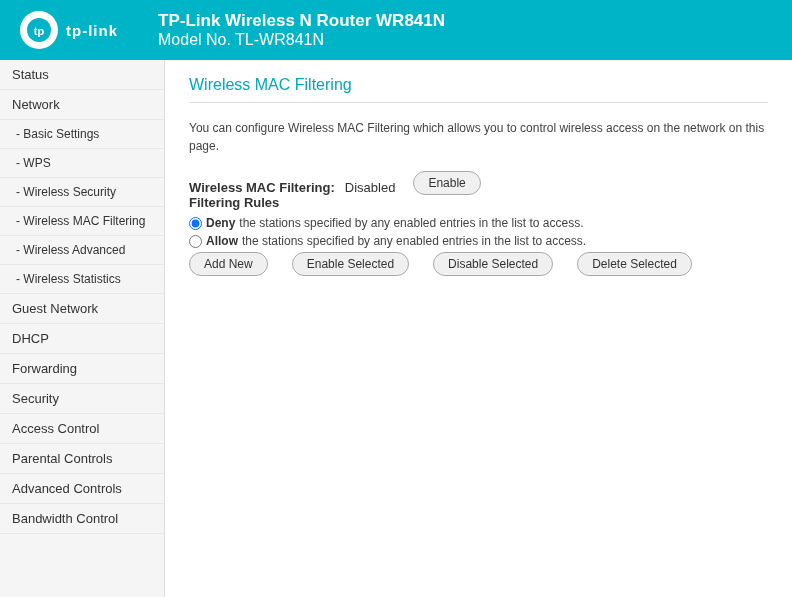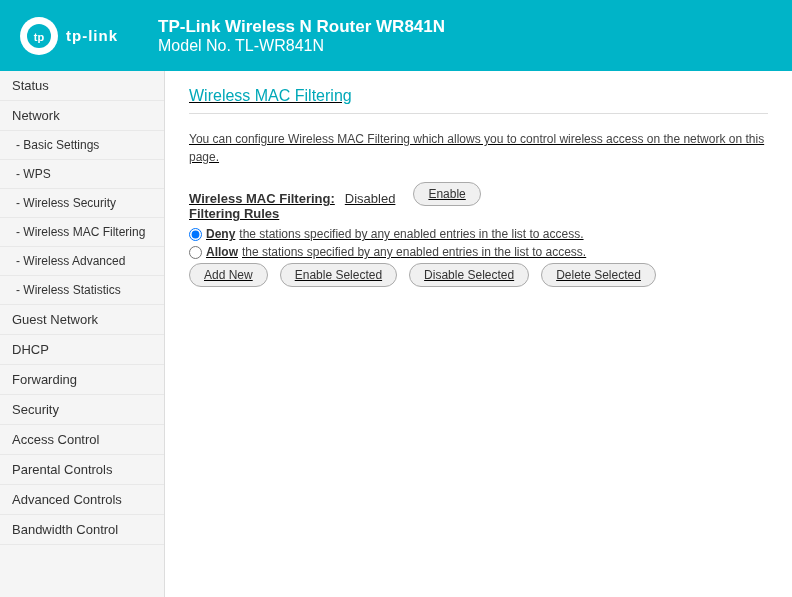--- a/index.html
+++ b/index.html
@@ -4,21 +4,21 @@
   <style>
     * { margin: 0; padding: 0; box-sizing: border-box; }
     body { font-family: Arial, sans-serif; font-size: 13px; display: flex; flex-direction: column; height: 597px; width: 792px; overflow: hidden; background: #fff; }
 
     
     .header {
       background: #00b4c8;
       display: flex;
       align-items: center;
       padding: 10px 20px;
-      height: 71px;
+      height: 60px;
       flex-shrink: 0;
     }
     .logo-area {
       display: flex;
       align-items: center;
       gap: 8px;
       margin-right: 40px;
     }
     .logo-icon {
       width: 38px;
@@ -61,21 +61,20 @@
     }
     .sidebar-item.active { background: #f0a500; color: #fff; font-weight: bold; }
     .sidebar-item.sub { padding-left: 16px; font-size: 12px; }
 
     
     .main {
       flex: 1;
       padding: 16px 24px;
       overflow-y: auto;
       background: #fff;
-      text-decoration: underline;
     }
 
     .page-title {
       font-size: 16px;
       color: #00a8b8;
       font-weight: normal;
       border-bottom: 1px solid #ddd;
       padding-bottom: 8px;
       margin-bottom: 16px;
     }
@@ -142,21 +141,21 @@
       text-align: center;
       font-weight: bold;
       color: #333;
     }
     .table-checkbox-th {
       width: 30px;
     }
 
     .action-row {
       display: flex;
-      gap: 12px;
+      gap: 24px;
       margin-top: 4px;
     }
   </style>
 </head>
 <body>
 
 <div class="header">
   <div class="logo-area">
     <div class="logo-icon">
       <svg viewBox="0 0 26 26" xmlns="http://www.w3.org/2000/svg">

